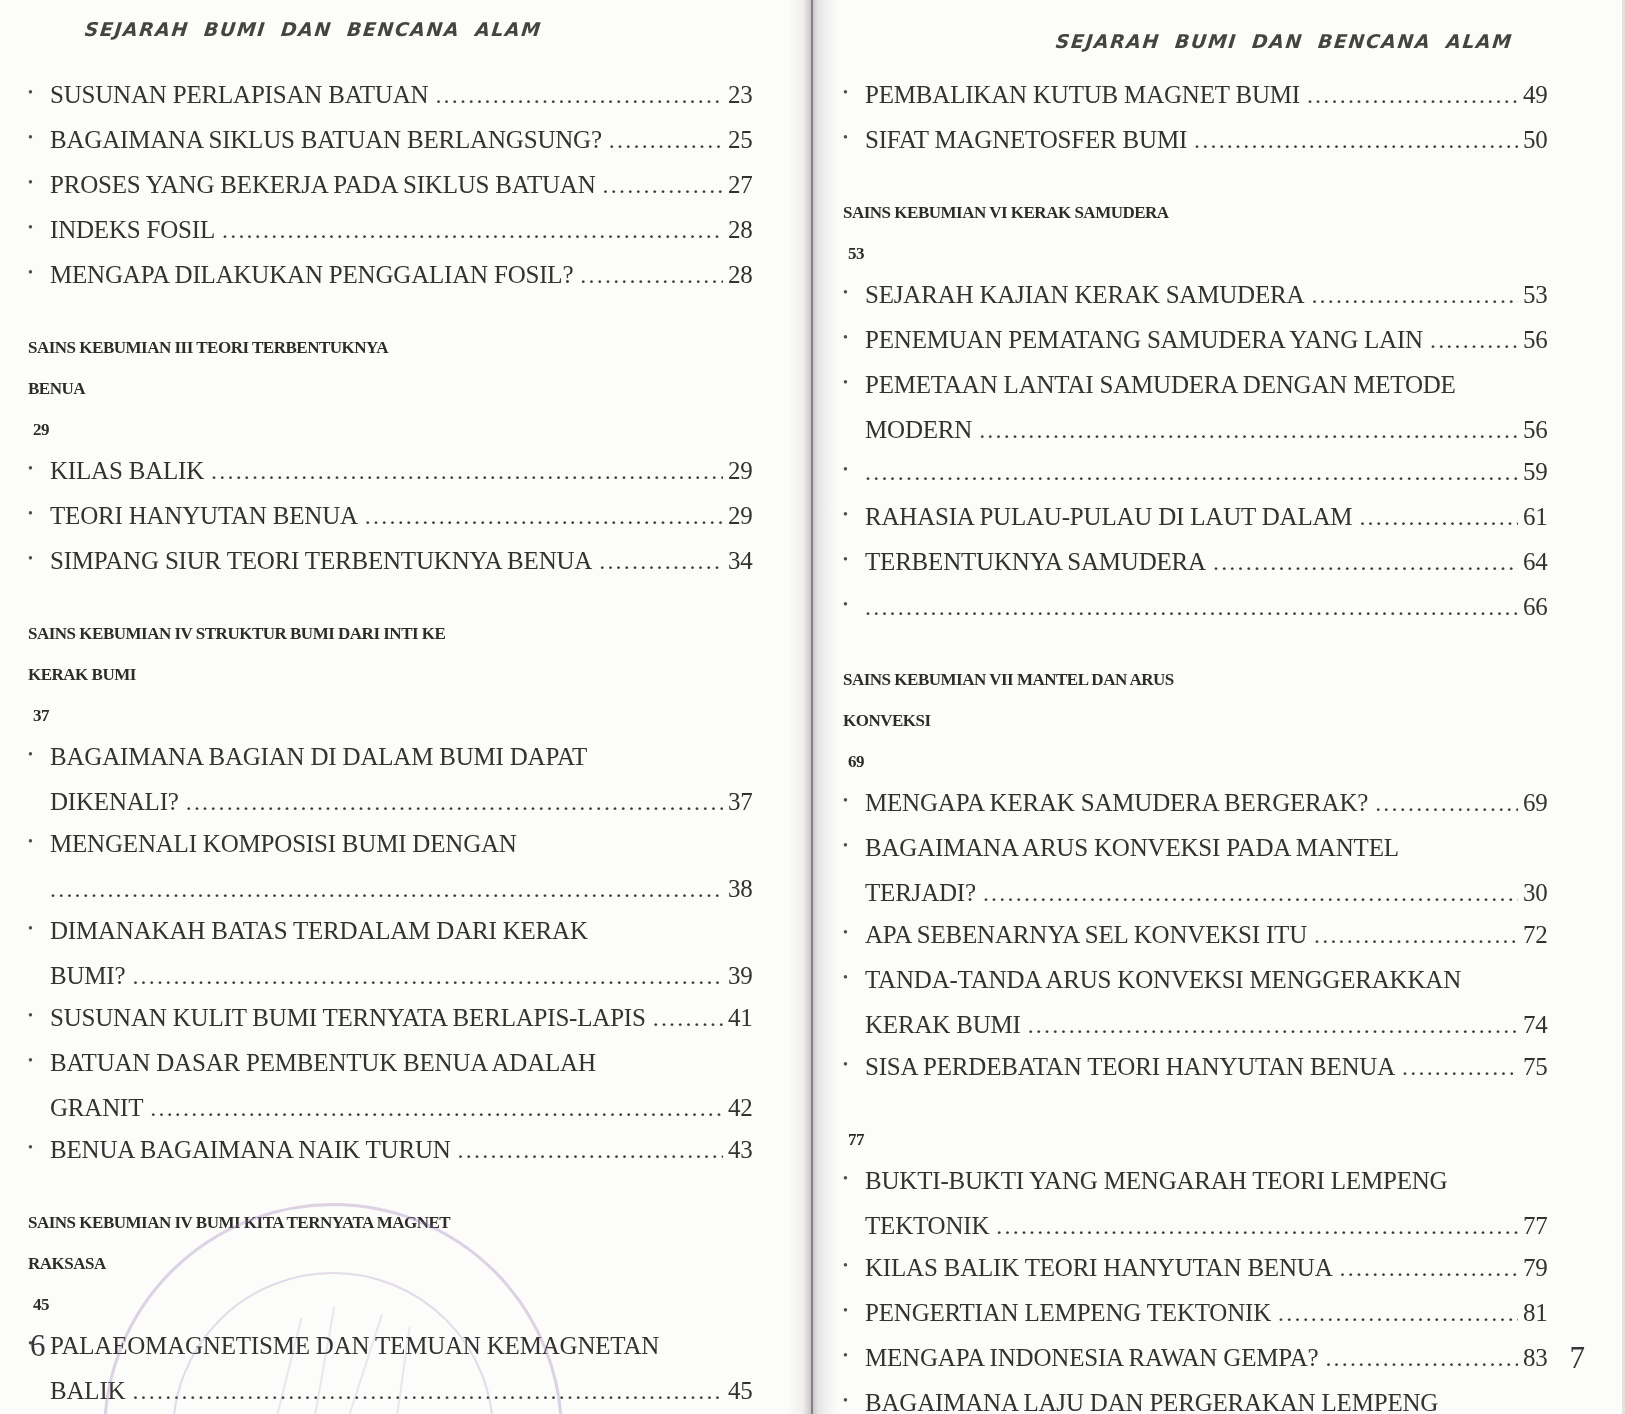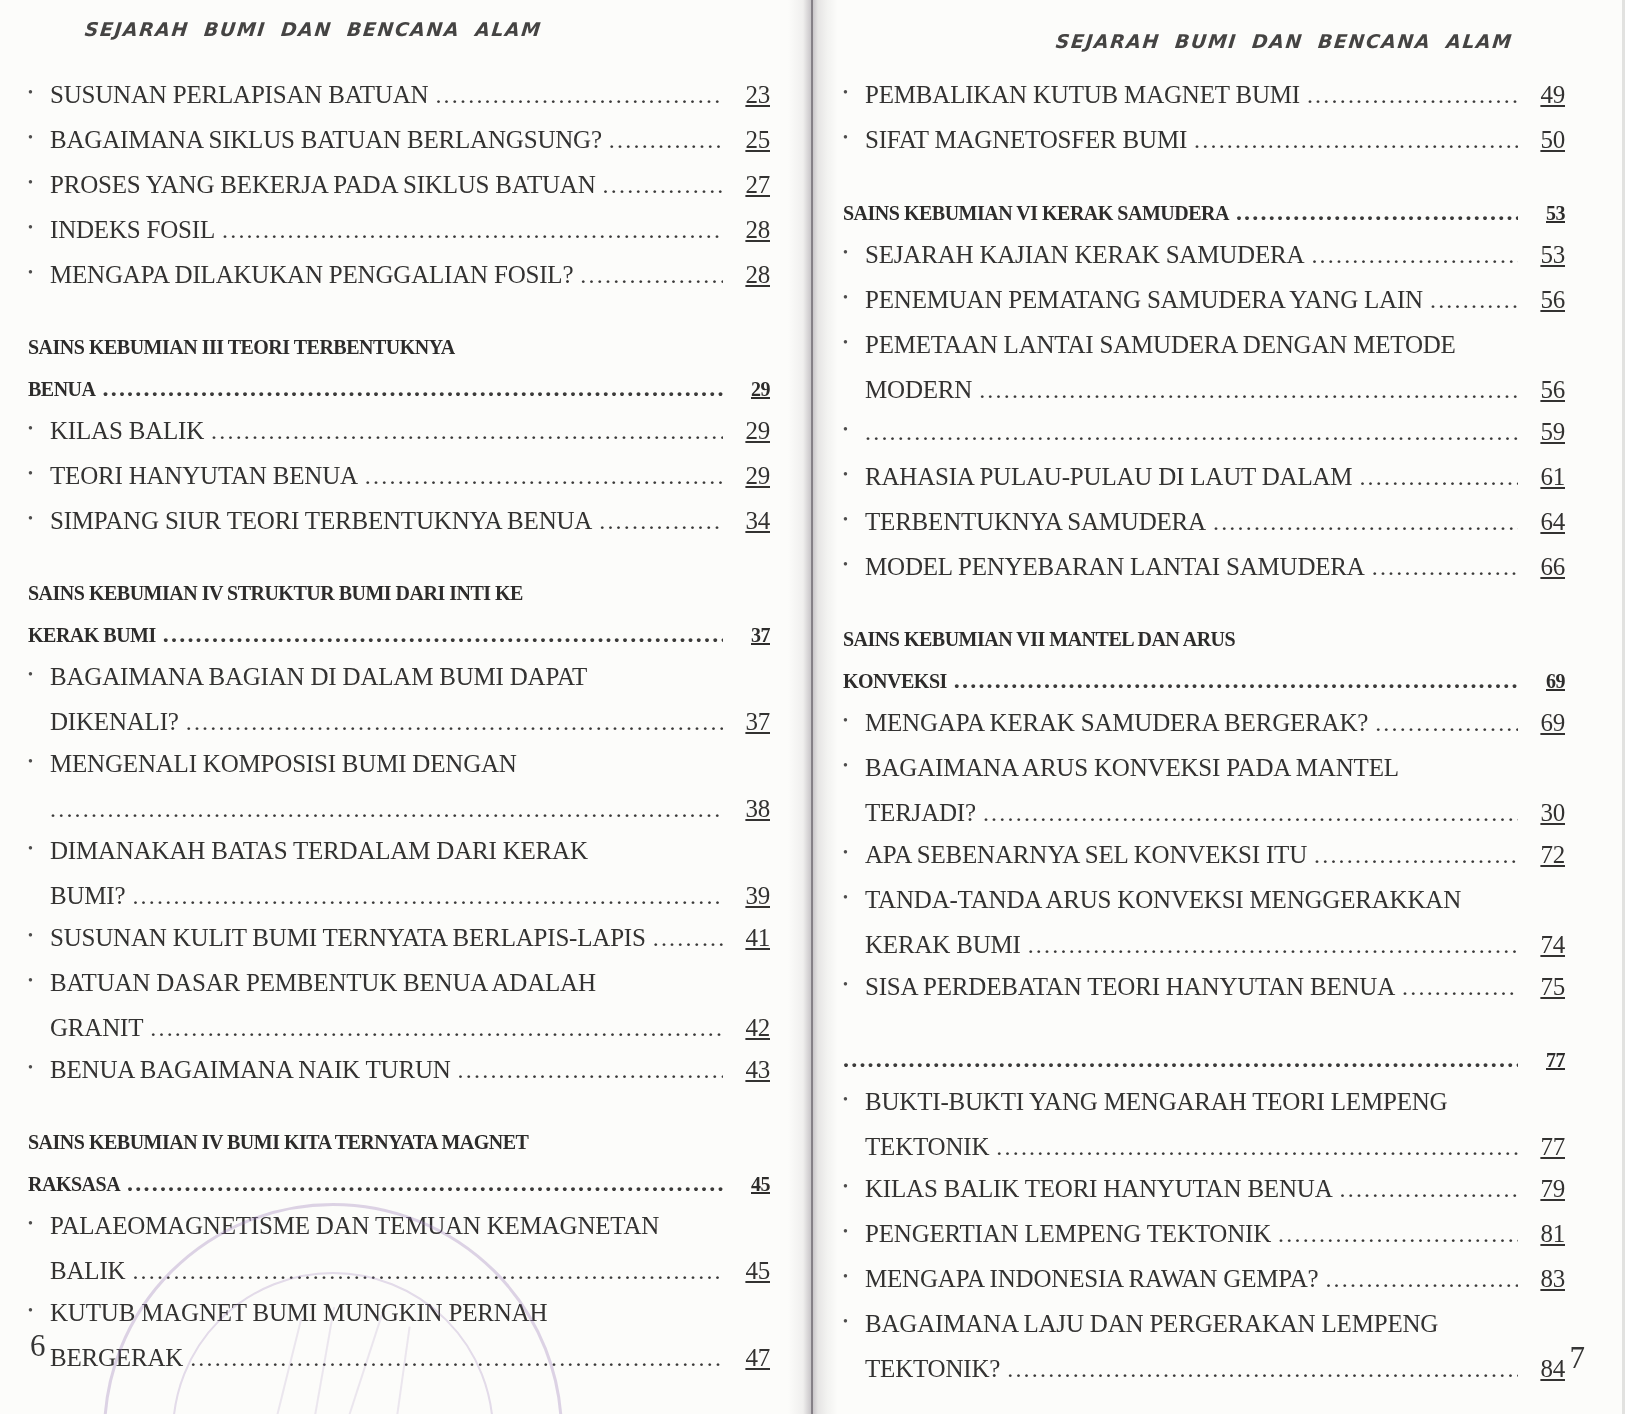--- a/index.html
+++ b/index.html
@@ -27,33 +27,33 @@
   .rows { position:absolute; top:74px; }
   #left-rows  { left:28px; right:42px; }
   #right-rows { left:30px; right:60px; }
 
   .row {
     display:flex; align-items:baseline;
     line-height:41px; font-size:25px; letter-spacing:-0.2px;
     white-space:nowrap; color:#333231;
   }
   .row.section, .row.section_cont {
-    font-weight:bold; font-size:20px; letter-spacing:-0.5px; color:#2d2c2b;
+    font-weight:bold; font-size:17px; letter-spacing:-0.5px; color:#2d2c2b;flex-direction:column;
   }
   .row.section { margin-top:28px; }
 
   .bullet { flex:0 0 22px; font-size:14px; color:#4e4d4c; position:relative; top:-6px; }
   .indent { flex:0 0 22px; }
   .text   { flex:0 1 auto; min-width:0; overflow:hidden; padding-right:7px; }
   .leader { flex:1 1 0; min-width:6px; overflow:hidden; color:#3b3a39; }
   .leader::after {
     content:"................................................................................................................................................................";
     letter-spacing:2.2px; font-size:24px;
   }
-  .pageno { flex:0 0 auto; min-width:42px; text-align:right; padding-left:5px;text-decoration:underline; }
+  .pageno { flex:0 0 auto; min-width:42px; padding-left:5px; }
 
   .corner-number { position:absolute; font-size:31px; color:#363636; }
   #left-pagenum  { left:30px;  top:1328px; }
   #right-pagenum { right:40px; top:1340px; }
 
   #spine-shadow {
     position:absolute; left:788px; top:0; width:50px; height:1414px;
     background:linear-gradient(90deg,
       rgba(0,0,0,0) 0%, rgba(95,85,95,0.08) 30%,
       rgba(75,65,80,0.32) 48%, rgba(95,85,95,0.14) 60%,
@@ -299,21 +299,20 @@
         <span class="pageno">61</span>
       </div>
       <div class="row item">
         <span class="bullet">•</span>
         <span class="text">TERBENTUKNYA SAMUDERA</span>
         <span class="leader"></span>
         <span class="pageno">64</span>
       </div>
       <div class="row item">
         <span class="bullet">•</span>
-        <span class="text">MODEL PENYEBARAN LANTAI SAMUDERA</span>
         <span class="leader"></span>
         <span class="pageno">66</span>
       </div>
       <div class="row section">
         <span class="text">SAINS KEBUMIAN VII MANTEL DAN ARUS</span>
       </div>
       <div class="row section_cont">
         <span class="text">KONVEKSI</span>
         <span class="leader"></span>
         <span class="pageno">69</span>

